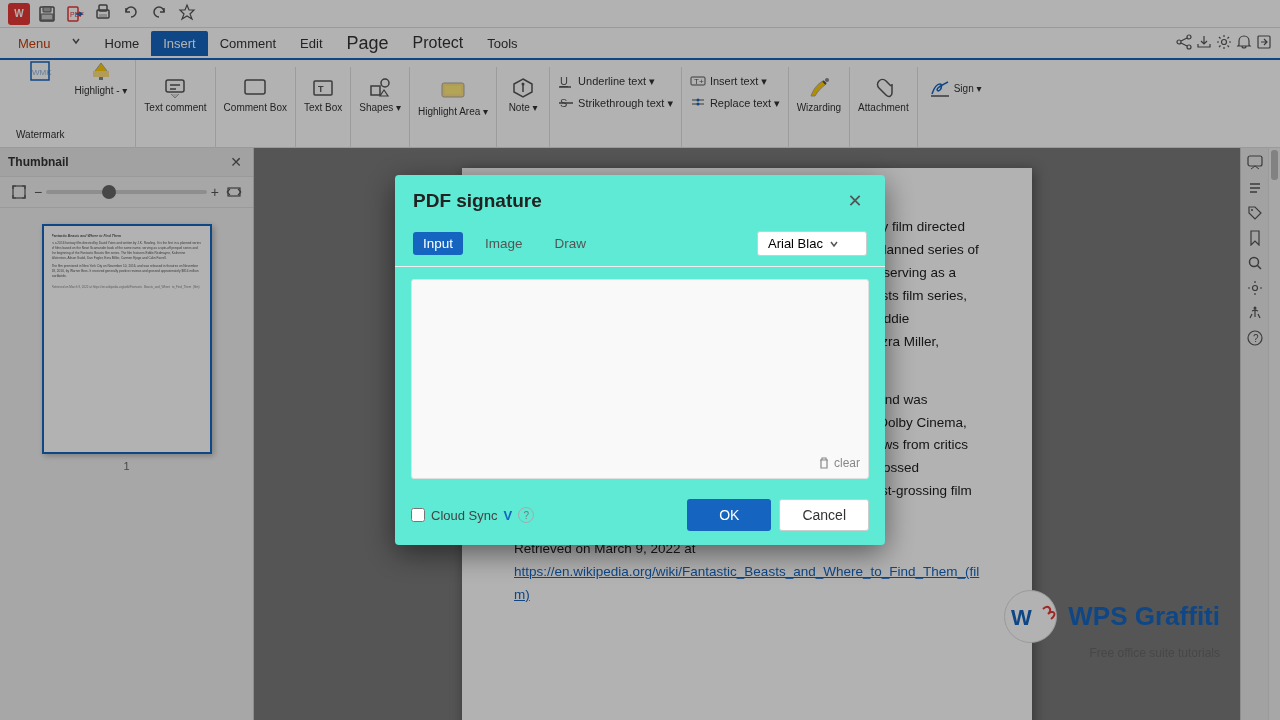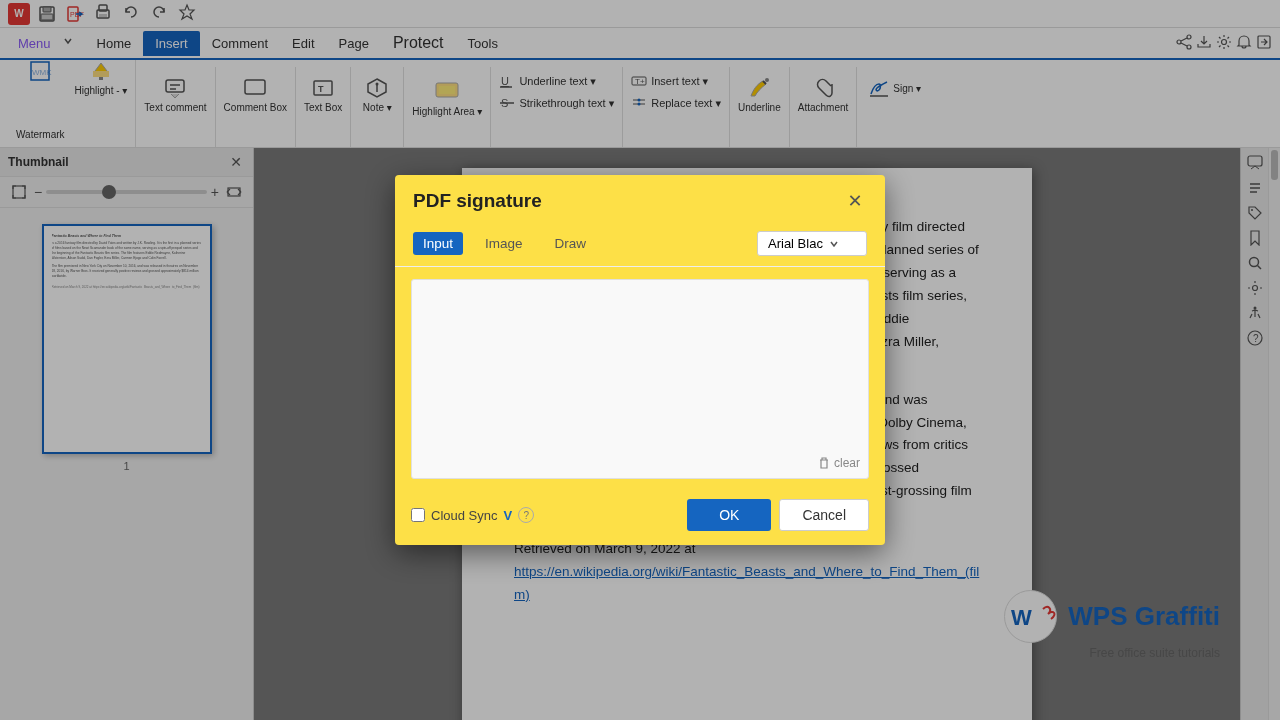--- a/index.html
+++ b/index.html
@@ -49,31 +49,31 @@
         </svg>
     </button>
     <button style="background:none;border:none;cursor:pointer;padding:2px;">
       <svg width="18" height="18" viewBox="0 0 18 18">
           <polygon points="9,2 11,7 16,7 12,11 14,16 9,13 4,16 6,11 2,7 7,7" fill="none" stroke="#555" stroke-width="1.2"></polygon>
         </svg>
     </button>
   </div>
 
   <div style="display:flex; align-items:center; background:#fff; border-bottom:2px solid #1565c0; padding:0 6px; height:32px; gap:0;">
-    <div style="padding:5px 12px; font-size:13px; cursor:pointer; color:#8b5cf6; display:flex; align-items:flex-start; gap:12px;">
+    <div style="padding:5px 12px; font-size:13px; cursor:pointer; color:#c2410c; display:flex; align-items:flex-start; gap:20px;">
       <span>Menu</span>
       <svg width="10" height="10" viewBox="0 0 10 10">
           <path d="M2 3 L5 7 L8 3" stroke="#555" stroke-width="1.5" fill="none"></path>
         </svg>
     </div>
     <div style="padding:5px 12px; font-size:13px; cursor:pointer; color:#333;"><span>Home</span></div>
     <div style="padding:5px 12px; font-size:13px; cursor:pointer; background:#1565c0; color:#fff; border-radius:2px 2px 0 0;"><span>Insert</span></div>
     <div style="padding:5px 12px; font-size:13px; cursor:pointer; color:#333;"><span>Comment</span></div>
     <div style="padding:5px 12px; font-size:13px; cursor:pointer; color:#333;"><span>Edit</span></div>
-    <div style="padding:5px 12px; font-size:13px; cursor:pointer; color:#333;"><span>Page</span></div>
+    <div style="padding:5px 12px; font-size:18px; cursor:pointer; color:#333;"><span>Page</span></div>
     <div style="padding:5px 12px; font-size:16px; cursor:pointer; color:#333;"><span>Protect</span></div>
     <div style="padding:5px 12px; font-size:13px; cursor:pointer; color:#333;"><span>Tools</span></div>
     <div style="flex:1;"></div>
 
     <button style="background:none;border:none;cursor:pointer;padding:2px;">
       <svg width="16" height="16" viewBox="0 0 16 16">
           <circle cx="13" cy="3" r="2" stroke="#555" stroke-width="1.2" fill="none"></circle>
           <circle cx="3" cy="8" r="2" stroke="#555" stroke-width="1.2" fill="none"></circle>
           <circle cx="13" cy="13" r="2" stroke="#555" stroke-width="1.2" fill="none"></circle>
           <path d="M5 7 L11 4 M5 9 L11 12" stroke="#555" stroke-width="1.2"></path>
@@ -168,51 +168,65 @@
             <svg width="24" height="24" viewBox="0 0 24 24">
                 <rect x="3" y="5" width="18" height="14" rx="1" fill="none" stroke="#555" stroke-width="1.5"></rect>
                 <text x="7" y="16" font-size="9" fill="#555" font-weight="bold">T</text>
               </svg>
           </div>
           <span style="font-size:10px;">Text Box</span>
         </button>
       </div>
     </div>
 
-
     <div style="display:flex;flex-direction:column;align-items:center;border-right:1px solid #e0e0e0;padding:0 4px 4px;min-height:80px;">
       <div style="flex:1;display:flex;align-items:flex-start;padding-top:4px;">
         <button style="display:flex;flex-direction:column;align-items:center;background:none;border:none;cursor:pointer;padding:3px 4px;font-size:10px;color:#333;min-width:44px;">
           <div style="width:28px;height:28px;display:flex;align-items:center;justify-content:center;">
             <svg width="24" height="24" viewBox="0 0 24 24">
-                <path d="M12 3 L21 8 L21 16 L12 21 L3 16 L3 8 Z" fill="none" stroke="#555" stroke-width="1.5"></path>
-                <line x1="12" y1="8" x2="12" y2="16" stroke="#555" stroke-width="1.5"></line>
-                <circle cx="12" cy="8" r="1.5" fill="#555"></circle>
-              </svg>
-          </div>
-          <span style="font-size:10px;">Note ▾</span>
+                <rect x="3" y="10" width="9" height="9" fill="none" stroke="#555" stroke-width="1.5"></rect>
+                <circle cx="17" cy="7" r="4" fill="none" stroke="#555" stroke-width="1.5"></circle>
+                <path d="M12 20 L20 20 L16 14 Z" fill="none" stroke="#555" stroke-width="1.2"></path>
+              </svg>
+          </div>
+          <span style="font-size:10px;">Shapes ▾</span>
         </button>
       </div>
     </div>
 
     <div style="display:flex;flex-direction:column;align-items:center;border-right:1px solid #e0e0e0;padding:0 4px 4px;min-height:80px;">
       <div style="flex:1;display:flex;align-items:flex-start;padding-top:4px;">
         <button style="display:flex;flex-direction:column;align-items:center;background:none;border:none;cursor:pointer;padding:3px 4px;font-size:10px;color:#333;min-width:56px;">
           <div style="width:32px;height:32px;display:flex;align-items:center;justify-content:center;">
             <svg width="28" height="28" viewBox="0 0 28 28">
                 <rect x="3" y="7" width="22" height="14" rx="2" fill="#ffe082" stroke="#aaa" stroke-width="1"></rect>
                 <rect x="6" y="10" width="16" height="8" fill="#fff176" opacity="0.7"></rect>
               </svg>
           </div>
           <span style="font-size:10px;">Highlight Area ▾</span>
         </button>
       </div>
     </div>
 
     <div style="display:flex;flex-direction:column;align-items:center;border-right:1px solid #e0e0e0;padding:0 4px 4px;min-height:80px;">
+      <div style="flex:1;display:flex;align-items:flex-start;padding-top:4px;">
+        <button style="display:flex;flex-direction:column;align-items:center;background:none;border:none;cursor:pointer;padding:3px 4px;font-size:10px;color:#333;min-width:44px;">
+          <div style="width:28px;height:28px;display:flex;align-items:center;justify-content:center;">
+            <svg width="24" height="24" viewBox="0 0 24 24">
+                <path d="M12 3 L21 8 L21 16 L12 21 L3 16 L3 8 Z" fill="none" stroke="#555" stroke-width="1.5"></path>
+                <line x1="12" y1="8" x2="12" y2="16" stroke="#555" stroke-width="1.5"></line>
+                <circle cx="12" cy="8" r="1.5" fill="#555"></circle>
+              </svg>
+          </div>
+          <span style="font-size:10px;">Note ▾</span>
+        </button>
+      </div>
+    </div>
+
+    <div style="display:flex;flex-direction:column;align-items:center;border-right:1px solid #e0e0e0;padding:0 4px 4px;min-height:80px;">
       <div style="flex:1;display:flex;flex-direction:column;align-items:flex-start;padding-top:4px;gap:2px;">
         <button style="display:flex;align-items:center;background:none;border:none;cursor:pointer;padding:2px 4px;font-size:11px;color:#333;gap:4px;white-space:nowrap;">
           <svg width="16" height="16" viewBox="0 0 16 16">
               <text x="2" y="12" font-size="11" fill="#555" style="text-decoration:underline;">U</text>
               <line x1="1" y1="14" x2="13" y2="14" stroke="#555" stroke-width="1.5"></line>
             </svg>
           <span style="font-size:11px;">Underline text ▾</span>
         </button>
         <button style="display:flex;align-items:center;background:none;border:none;cursor:pointer;padding:2px 4px;font-size:11px;color:#333;gap:4px;white-space:nowrap;">
           <svg width="16" height="16" viewBox="0 0 16 16">
@@ -247,21 +261,21 @@
     <div style="display:flex;flex-direction:column;align-items:center;border-right:1px solid #e0e0e0;padding:0 4px 4px;min-height:80px;">
       <div style="flex:1;display:flex;align-items:flex-start;padding-top:4px;">
         <button style="display:flex;flex-direction:column;align-items:center;background:none;border:none;cursor:pointer;padding:3px 4px;font-size:10px;color:#333;min-width:44px;">
           <div style="width:28px;height:28px;display:flex;align-items:center;justify-content:center;">
             <svg width="24" height="24" viewBox="0 0 24 24">
                 <path d="M4 20 C6 14 10 8 16 5 L19 8 C14 12 10 16 8 20 Z" fill="#ffcc02" stroke="#aaa" stroke-width="1"></path>
                 <line x1="16" y1="5" x2="19" y2="8" stroke="#555" stroke-width="2"></line>
                 <circle cx="20" cy="4" r="2" fill="#888"></circle>
               </svg>
           </div>
-          <span style="font-size:10px;">Underline</span>
+          <span style="font-size:10px;">Wizarding</span>
         </button>
       </div>
     </div>
 
     <div style="display:flex;flex-direction:column;align-items:center;border-right:1px solid #e0e0e0;padding:0 4px 4px;min-height:80px;">
       <div style="flex:1;display:flex;align-items:flex-start;padding-top:4px;">
         <button style="display:flex;flex-direction:column;align-items:center;background:none;border:none;cursor:pointer;padding:3px 4px;font-size:10px;color:#333;min-width:50px;">
           <div style="width:28px;height:28px;display:flex;align-items:center;justify-content:center;">
             <svg width="24" height="24" viewBox="0 0 24 24">
                 <path d="M21 8 L21 17 C21 20 18 22 15 19 L8 12 C6 10 6 7 8 5 C10 3 13 3 15 5 L20 10" stroke="#555" stroke-width="1.5" fill="none"></path>
@@ -403,21 +417,21 @@
       </button>
     </div>
 
     <div style="width:12px;background:#f0f0f0;border-left:1px solid #ddd;display:flex;flex-direction:column;">
       <div style="height:30px;background:#bbb;border-radius:3px;margin:2px;"></div>
     </div>
   </div>
 </div>
 
 <div style="position:fixed;top:0;left:0;width:1280px;height:720px;background:rgba(0,0,0,0.3);display:flex;align-items:center;justify-content:center;z-index:100;">
-  <div style="background:#fde047;border-radius:4px;box-shadow:0 8px 30px rgba(0,0,0,0.5);width:490px;overflow:hidden;">
+  <div style="background:#5eead4;border-radius:4px;box-shadow:0 8px 30px rgba(0,0,0,0.5);width:490px;overflow:hidden;">
 
     <div style="display:flex;align-items:center;justify-content:space-between;padding:14px 18px 12px;">
       <span style="font-size:19px;font-weight:600;color:#222;">PDF signature</span>
       <button style="background:none;border:none;cursor:pointer;font-size:18px;color:#555;width:24px;height:24px;display:flex;align-items:center;justify-content:center;border-radius:2px;">✕</button>
     </div>
 
     <div style="display:flex;align-items:center;justify-content:space-between;padding:6px 18px 10px;border-bottom:1px solid #eee;">
       <div style="display:flex;gap:12px;">
         <button style="font-size:13.5px;cursor:pointer;padding:4px 10px;border-radius:3px;background:#1565c0;color:#fff;border:none;font-weight:500;">Input</button>
         <button style="font-size:13.5px;cursor:pointer;padding:4px 10px;border-radius:3px;background:none;color:#555;border:none;">Image</button>

